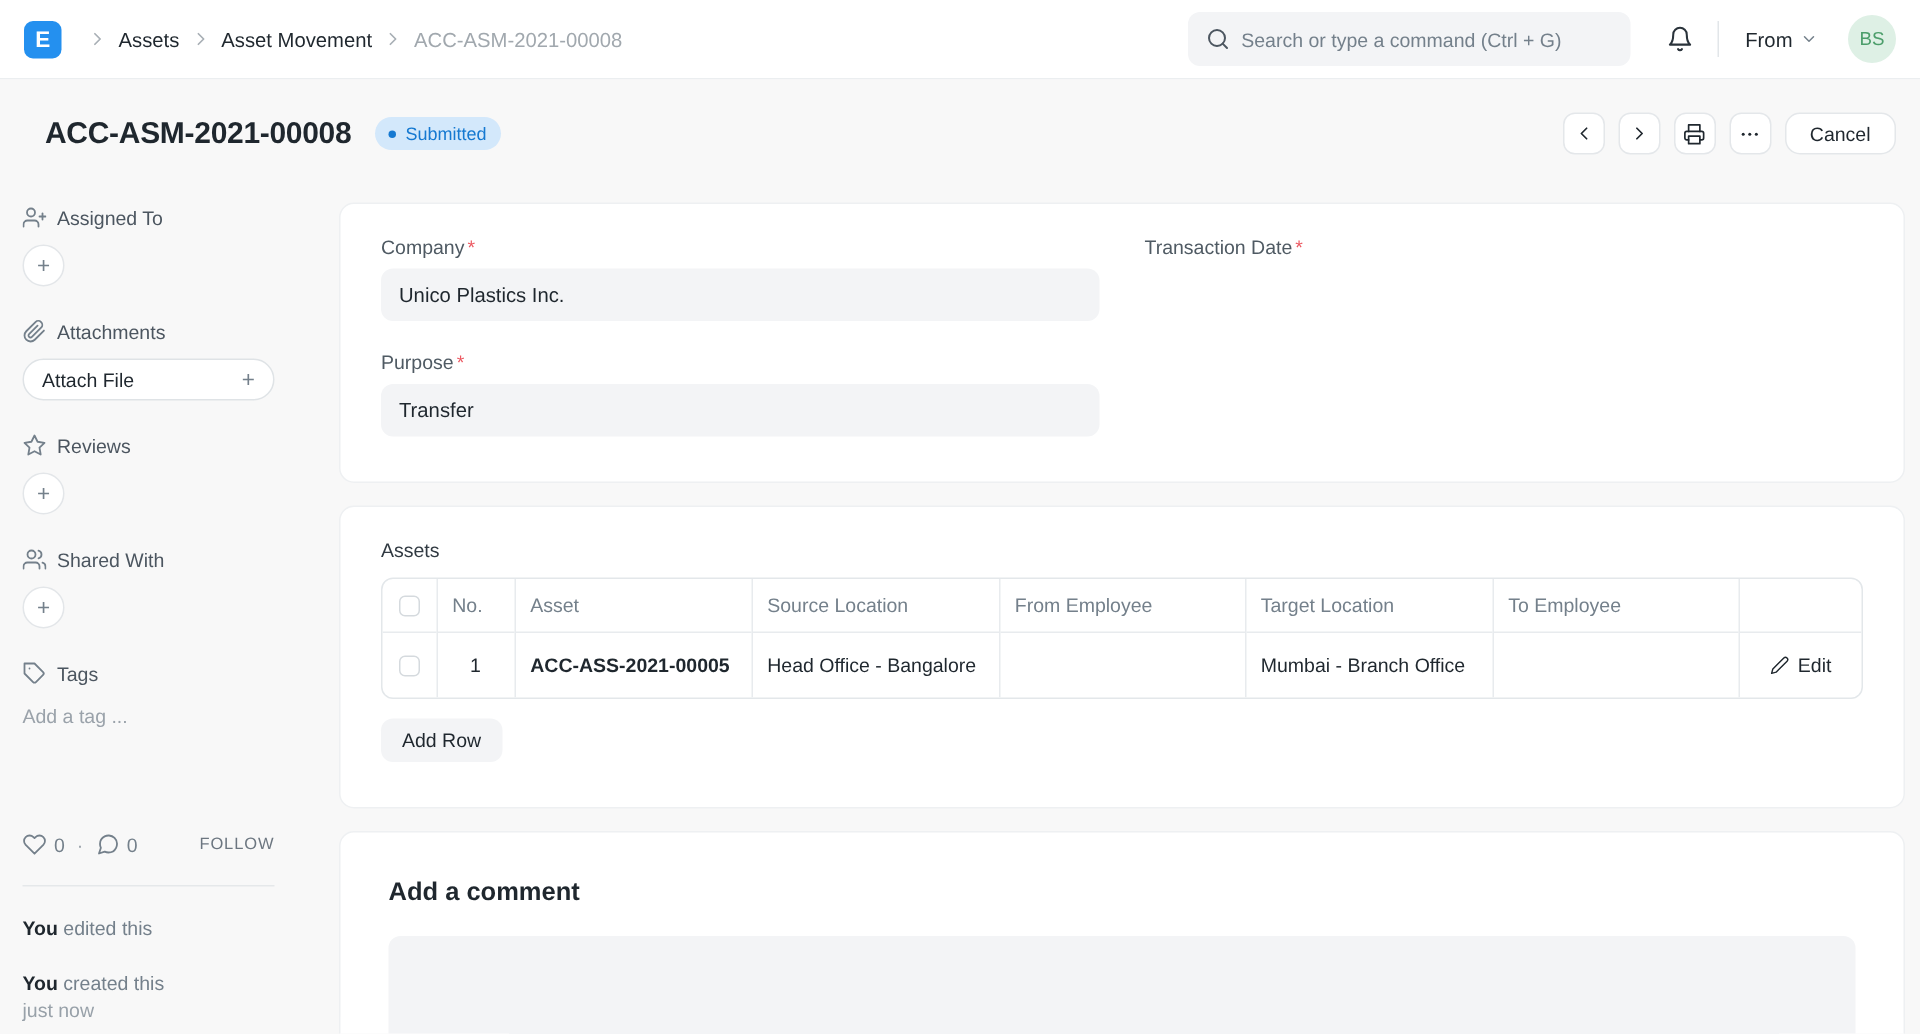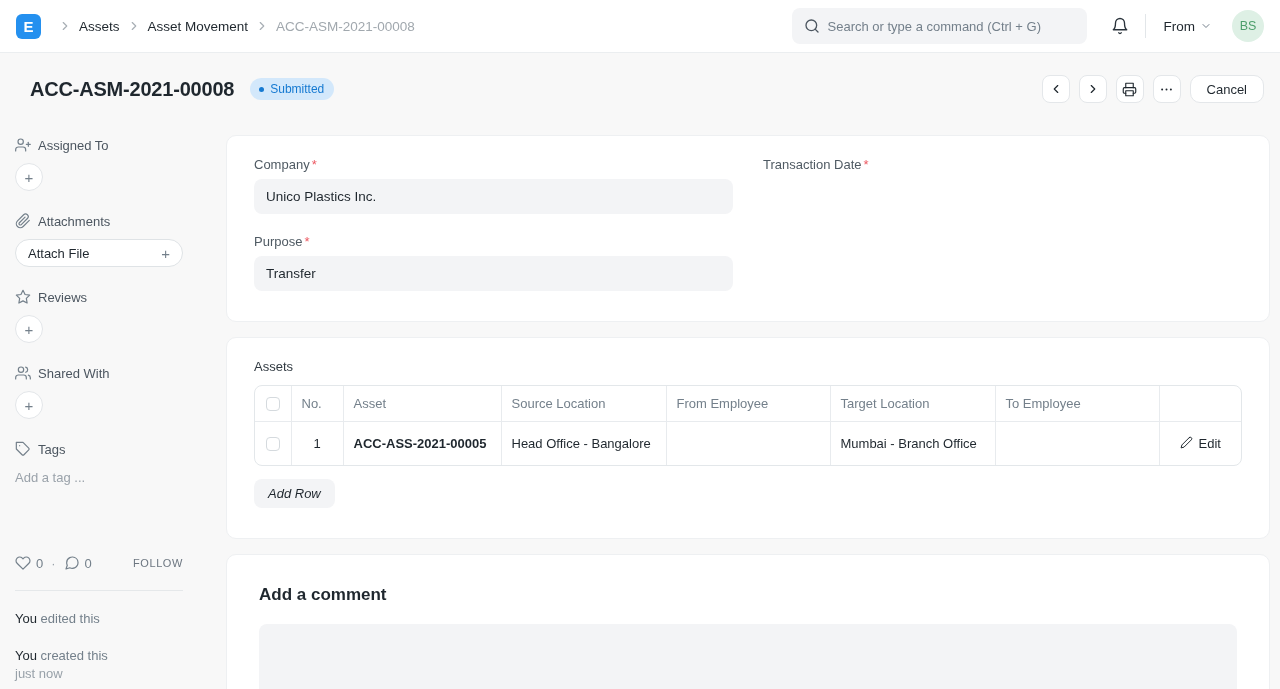--- a/index.html
+++ b/index.html
@@ -96,21 +96,21 @@
   }
   .engagement .cnt { margin-left:5px; font-size:13px; }
   .engagement .mid-dot { margin:0 8px; color:#9aa2aa; }
   .eng-icon { cursor:pointer; color:#74808b; }
   .follow-btn {
     margin-left:auto; background:none; border:none; cursor:pointer; font-family:inherit;
     font-size:11px; letter-spacing:0.6px; color:#6c7680;
   }
   .side-divider { width:168px; border-top:1px solid #e5e8ea; margin-top:19px; }
   .activity-line { margin-top:19px; font-size:13px; color:#74808b; line-height:18px; width:168px; }
-  .activity-line b { color:#1f272e; font-weight:400; }
+  .activity-line b { color:#1f272e; font-weight:700; }
   .activity-when { color:#98a1a9; }
 
   
   .card {
     background:#fff; border:1px solid #eef0f2; border-radius:10px;
     margin-top:20px; padding:21px 27px 30px 27px;
   }
   .card + .card { margin-top:15px; }
 
   .form-grid { display:grid; grid-template-columns:1fr 1fr; column-gap:30px; row-gap:20px; }
@@ -134,25 +134,25 @@
   .col-check { text-align:center; padding:0; }
   .col-no { text-align:left; }
   td.col-no { text-align:center; }
   .cell-bold { font-weight:700; }
   .checkbox {
     width:14px; height:14px; border:1px solid #d5dade; border-radius:4px;
     background:#fff; display:inline-block; cursor:pointer; vertical-align:middle;
   }
   .edit-btn {
     background:none; border:none; cursor:pointer; font-family:inherit; font-size:13px;
-    color:#1f272e; display:flex; align-items:flex-start; gap:6px; margin:0 auto;
+    color:#1f272e; display:flex; align-items:center; gap:6px; margin:0 auto;
   }
   .add-row-btn {
     margin-top:13px; background:#f3f4f6; border:none; border-radius:8px; cursor:pointer;
-    font-family:inherit; font-size:13px; color:#1f272e; padding:7px 14px;font-style:italic;
+    font-family:inherit; font-size:13px; color:#1f272e; padding:7px 14px;
   }
 
   
   .comment-card { padding:30px 32px; }
   .comment-title { font-size:17px; font-weight:700; color:#1f272e; }
   .comment-box {
     margin-top:19px; width:100%; height:200px; background:#f3f4f6;
     border:none; border-radius:8px; resize:none; outline:none;
     font-family:inherit; font-size:13px; padding:12px;
   }

